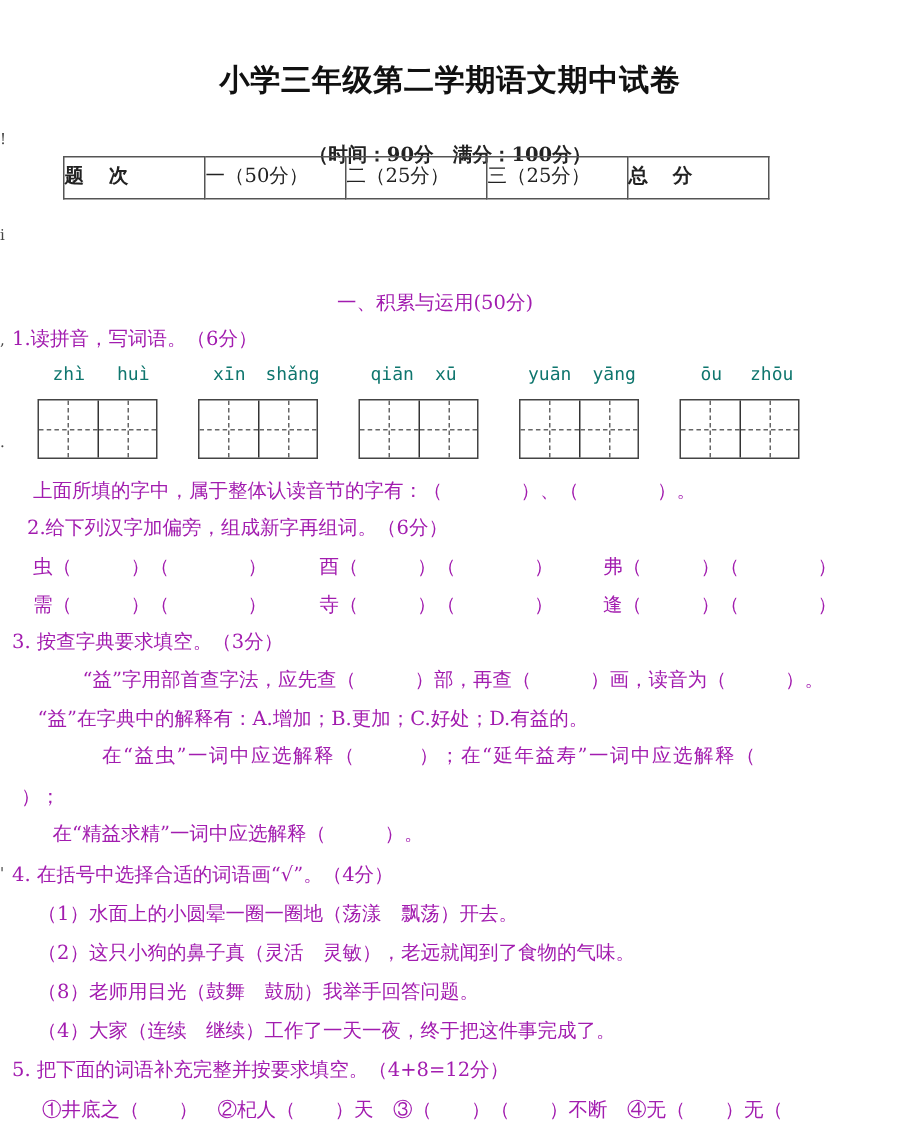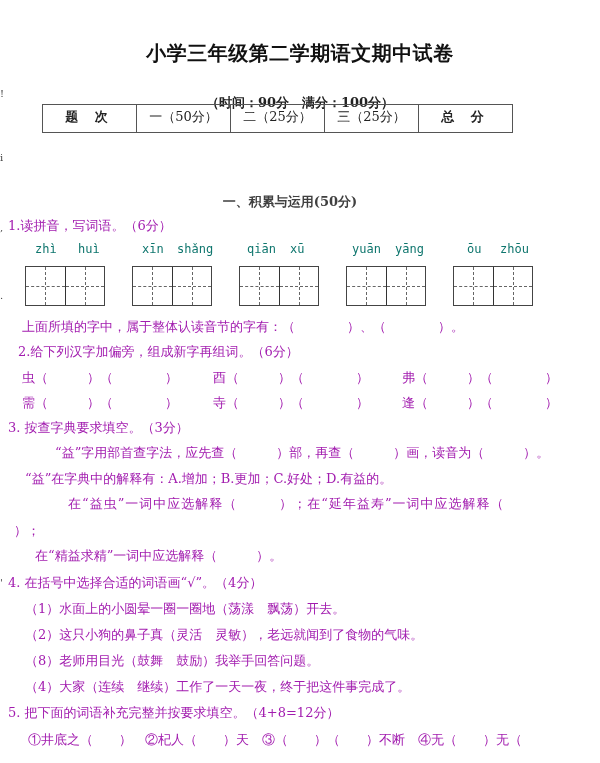--- a/index.html
+++ b/index.html
@@ -2,25 +2,25 @@
 <html><head>
   <meta charset="utf-8">
   <style>
     * { box-sizing: border-box; margin: 0; padding: 0; }
     html, body { width: 600px; height: 763px; background: #ffffff; overflow: hidden; }
     body { position: relative; font-family: "DejaVu Serif", "Liberation Serif", serif; color: #222; }
     .abs { position: absolute; white-space: nowrap; }
     .title { left: 0; width: 600px; top: 40px; text-align: center; font-size: 20px; font-weight: bold; letter-spacing: 0.5px; color: #111; }
     .subtitle { left: 0; width: 600px; top: 82px; text-align: center; font-size: 13px; font-weight: bold; color: #222; margin-top: 12px; }
     table.score { position: absolute; left: 42px; top: 104px; border-collapse: collapse; }
-    table.score td { border: 1.2px solid #555; width: 94px; font-size: 13px; text-align: center; vertical-align: top; padding-top: 3px; color: #222; }
+    table.score td { border: 1.2px solid #555; width: 94px; font-size: 13px; vertical-align: top; padding-top: 3px; color: #222; }
     table.score tr.r1 td { height: 28px; }
     table.score tr.r2 td { height: 33px; }
     table.score td.hdr { font-weight: bold; letter-spacing: 6px; }
-    .section { left: 0; width: 600px; top: 193px; text-align: center; font-size: 13px; font-weight: bold; color: #404040; padding-left: 170px; }
+    .section { left: 0; width: 600px; top: 193px; text-align: center; font-size: 13px; font-weight: normal; color: #a21caf; padding-left: 170px; }
     .q { font-size: 13px; color: #a21caf; }
     .pinyin { font-family: "DejaVu Sans Mono", "Liberation Mono", monospace; font-size: 12px; color: #0f766e; top: 242px; }
     .grid { position: absolute; top: 266px; width: 80px; height: 40px; border: 1.5px solid #444; display: flex; }
     .cell { position: relative; flex: 1; height: 100%; }
     .cell + .cell { border-left: 1.2px solid #333; }
     .cell::before { content: ""; position: absolute; left: 50%; top: 0; bottom: 0; border-left: 1px dashed #666; }
     .cell::after { content: ""; position: absolute; top: 50%; left: 0; right: 0; border-top: 1px dashed #666; }
     .margin-mark { position: absolute; left: 0; font-size: 10px; color: #444; }
   </style>
 </head>

